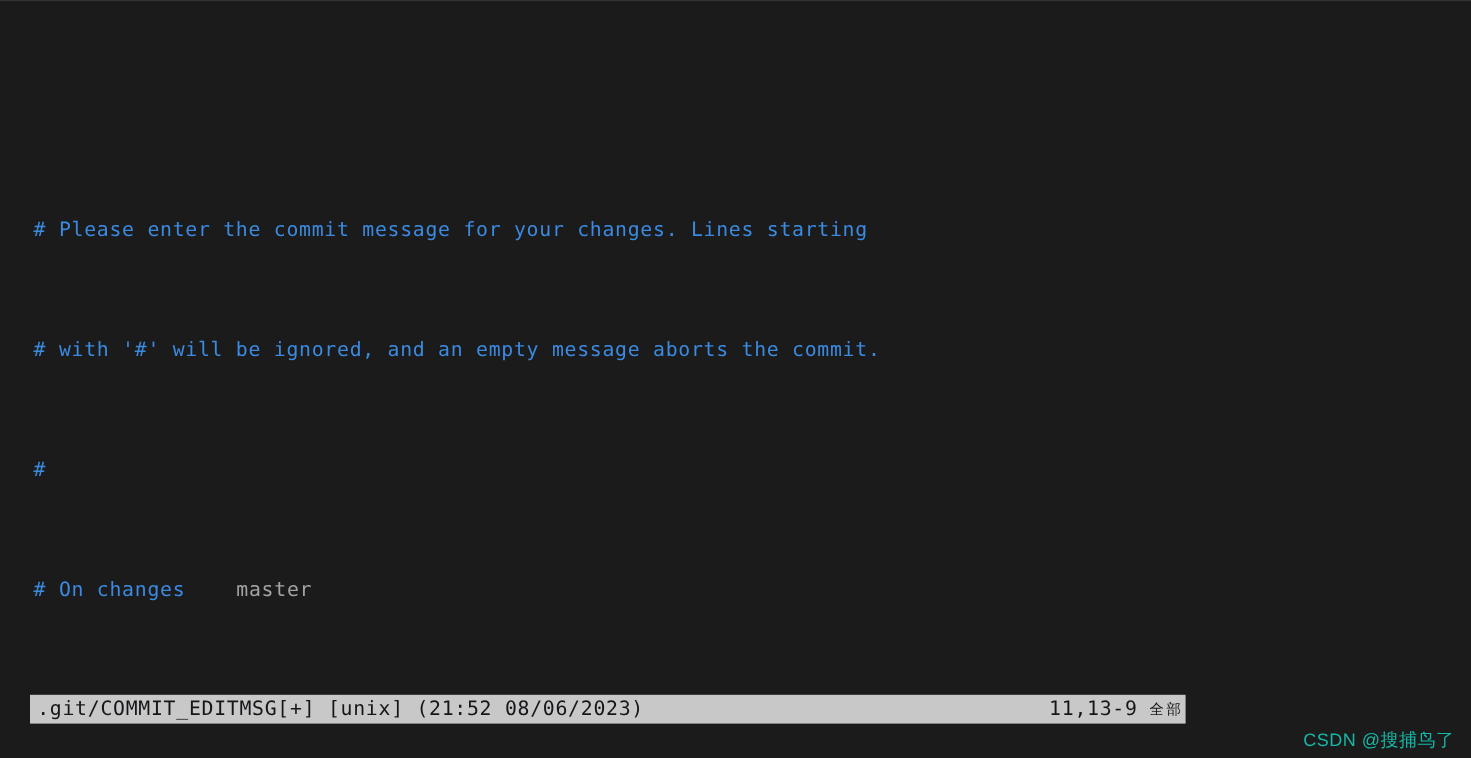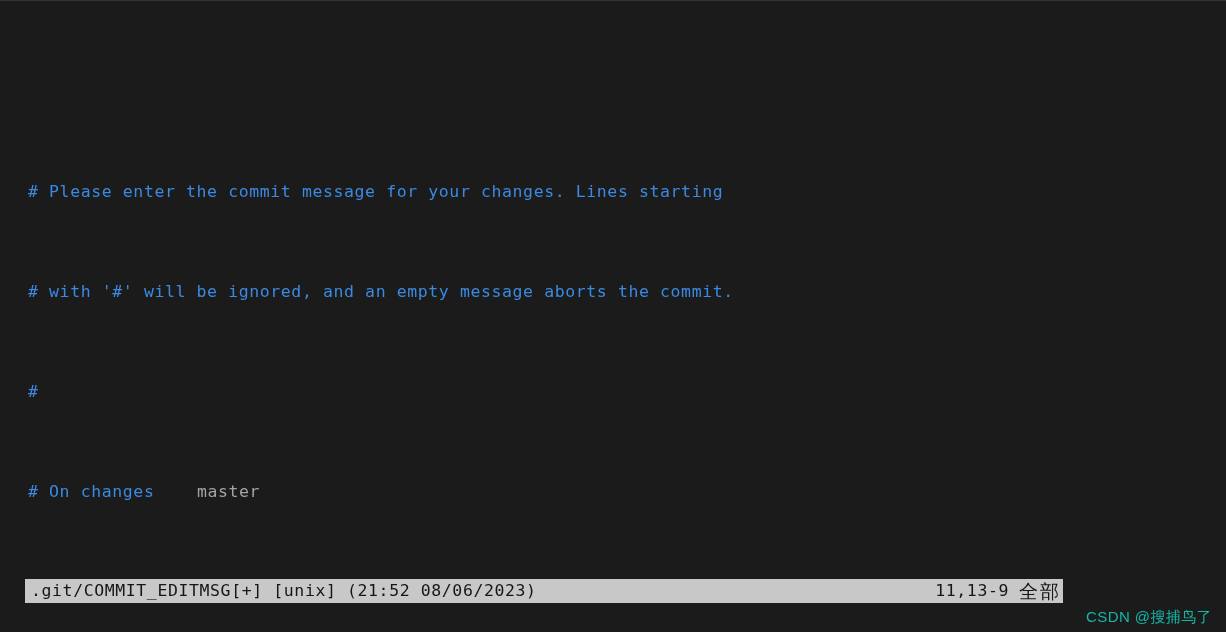--- a/index.html
+++ b/index.html
@@ -90,21 +90,21 @@
 
   .c-hash    { color: #3b8ae0; }
   .c-blue    { color: #3b8ae0; }
   .c-magenta { color: #a3a3a3; margin-left: 32px; }
 
   
   .statusline {
     position: absolute;
     left: 25px;
     top: 578px;
-    width: 1038px;
+    width: 963px;
     height: 24px;
     background: #c8c8c8;
     color: #16161a;
     font-family: "DejaVu Sans Mono", monospace;
     font-size: 16.5px;
     line-height: 24px;
     letter-spacing: 0.6px;
     display: flex;
     align-items: center;
     justify-content: space-between;
@@ -112,21 +112,21 @@
     padding: 0 2px 0 6px;
     white-space: pre;
   }
   .status-right {
     display: flex;
     align-items: center;
   }
   .status-right .pos { margin-right: 10px; }
   .status-right .scope {
     font-family: "DejaVu Sans", "Liberation Sans", sans-serif;
-    font-size: 19px;
+    font-size: 12px;
     letter-spacing: 2px;
   }
 
   
   .watermark {
     position: absolute;
     right: 14px;
     bottom: 5px;
     font-family: "Liberation Sans", sans-serif;
     font-size: 15px;

